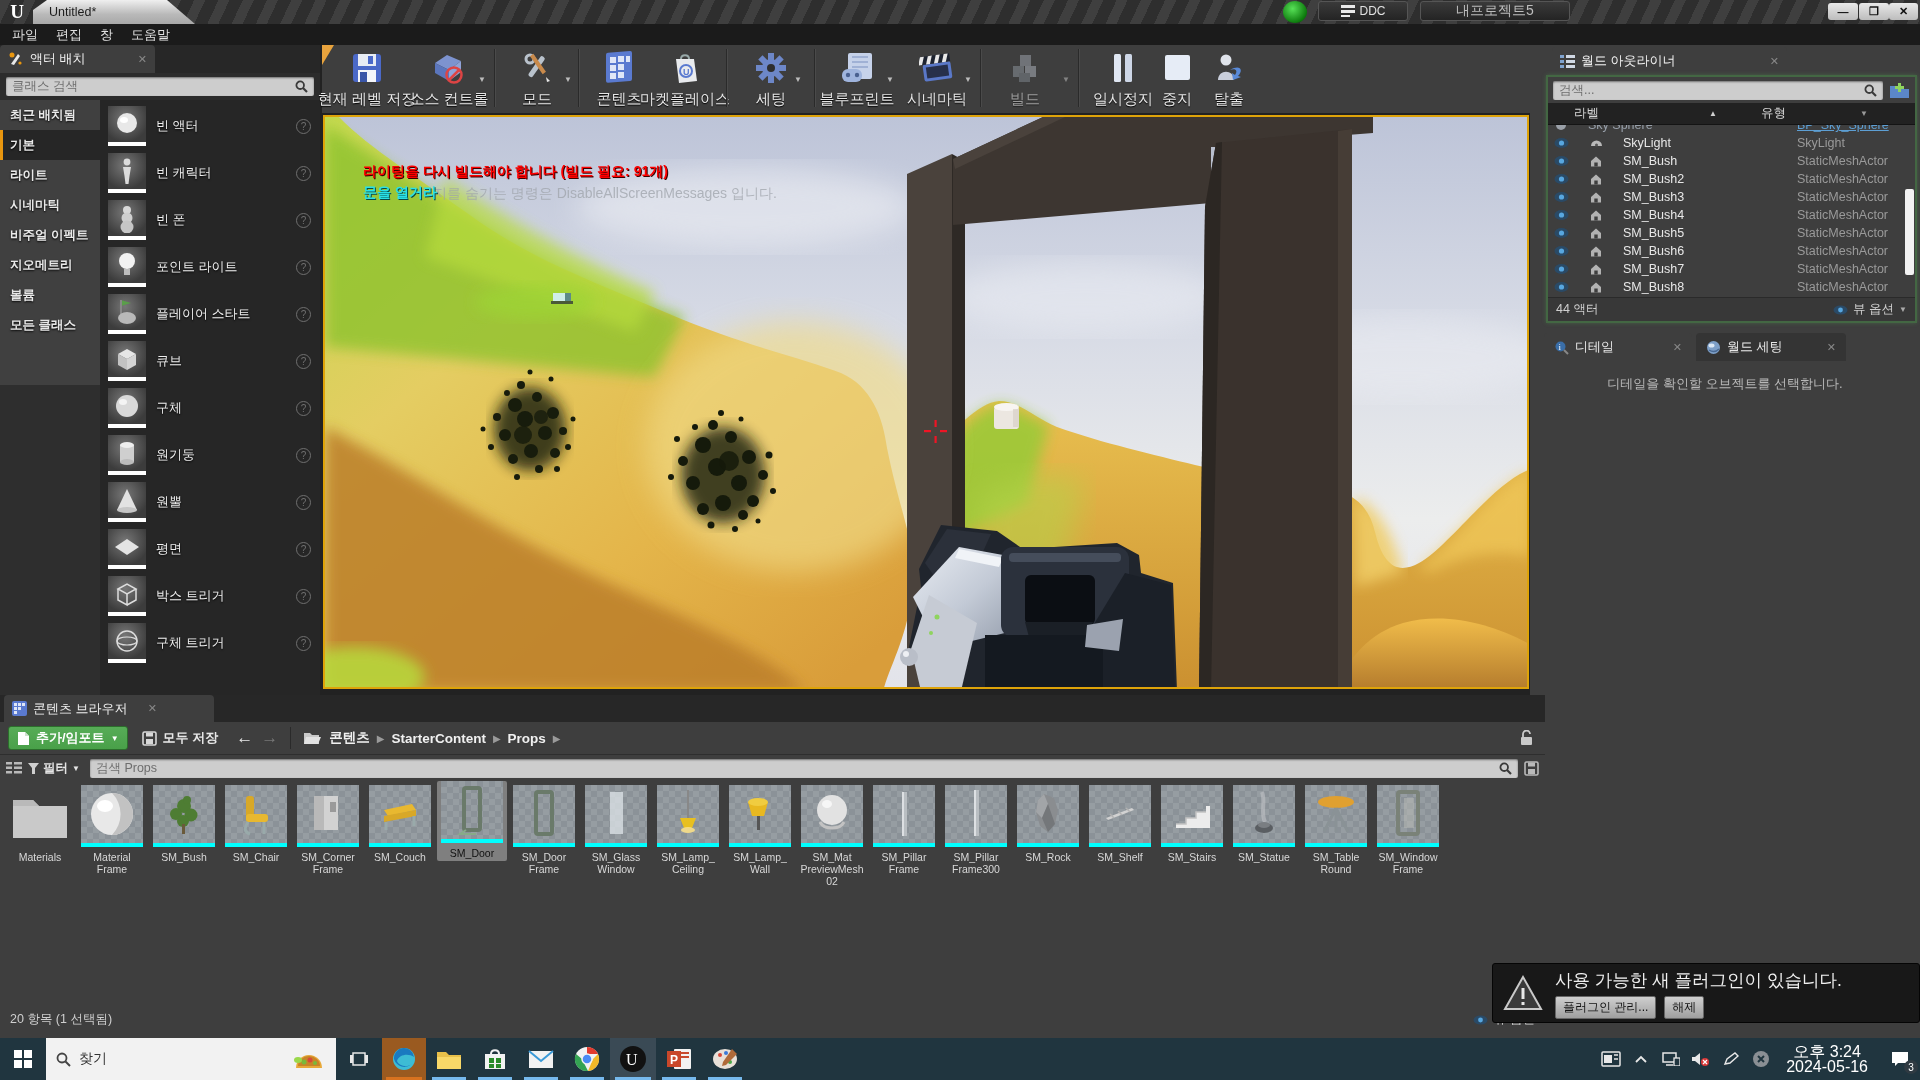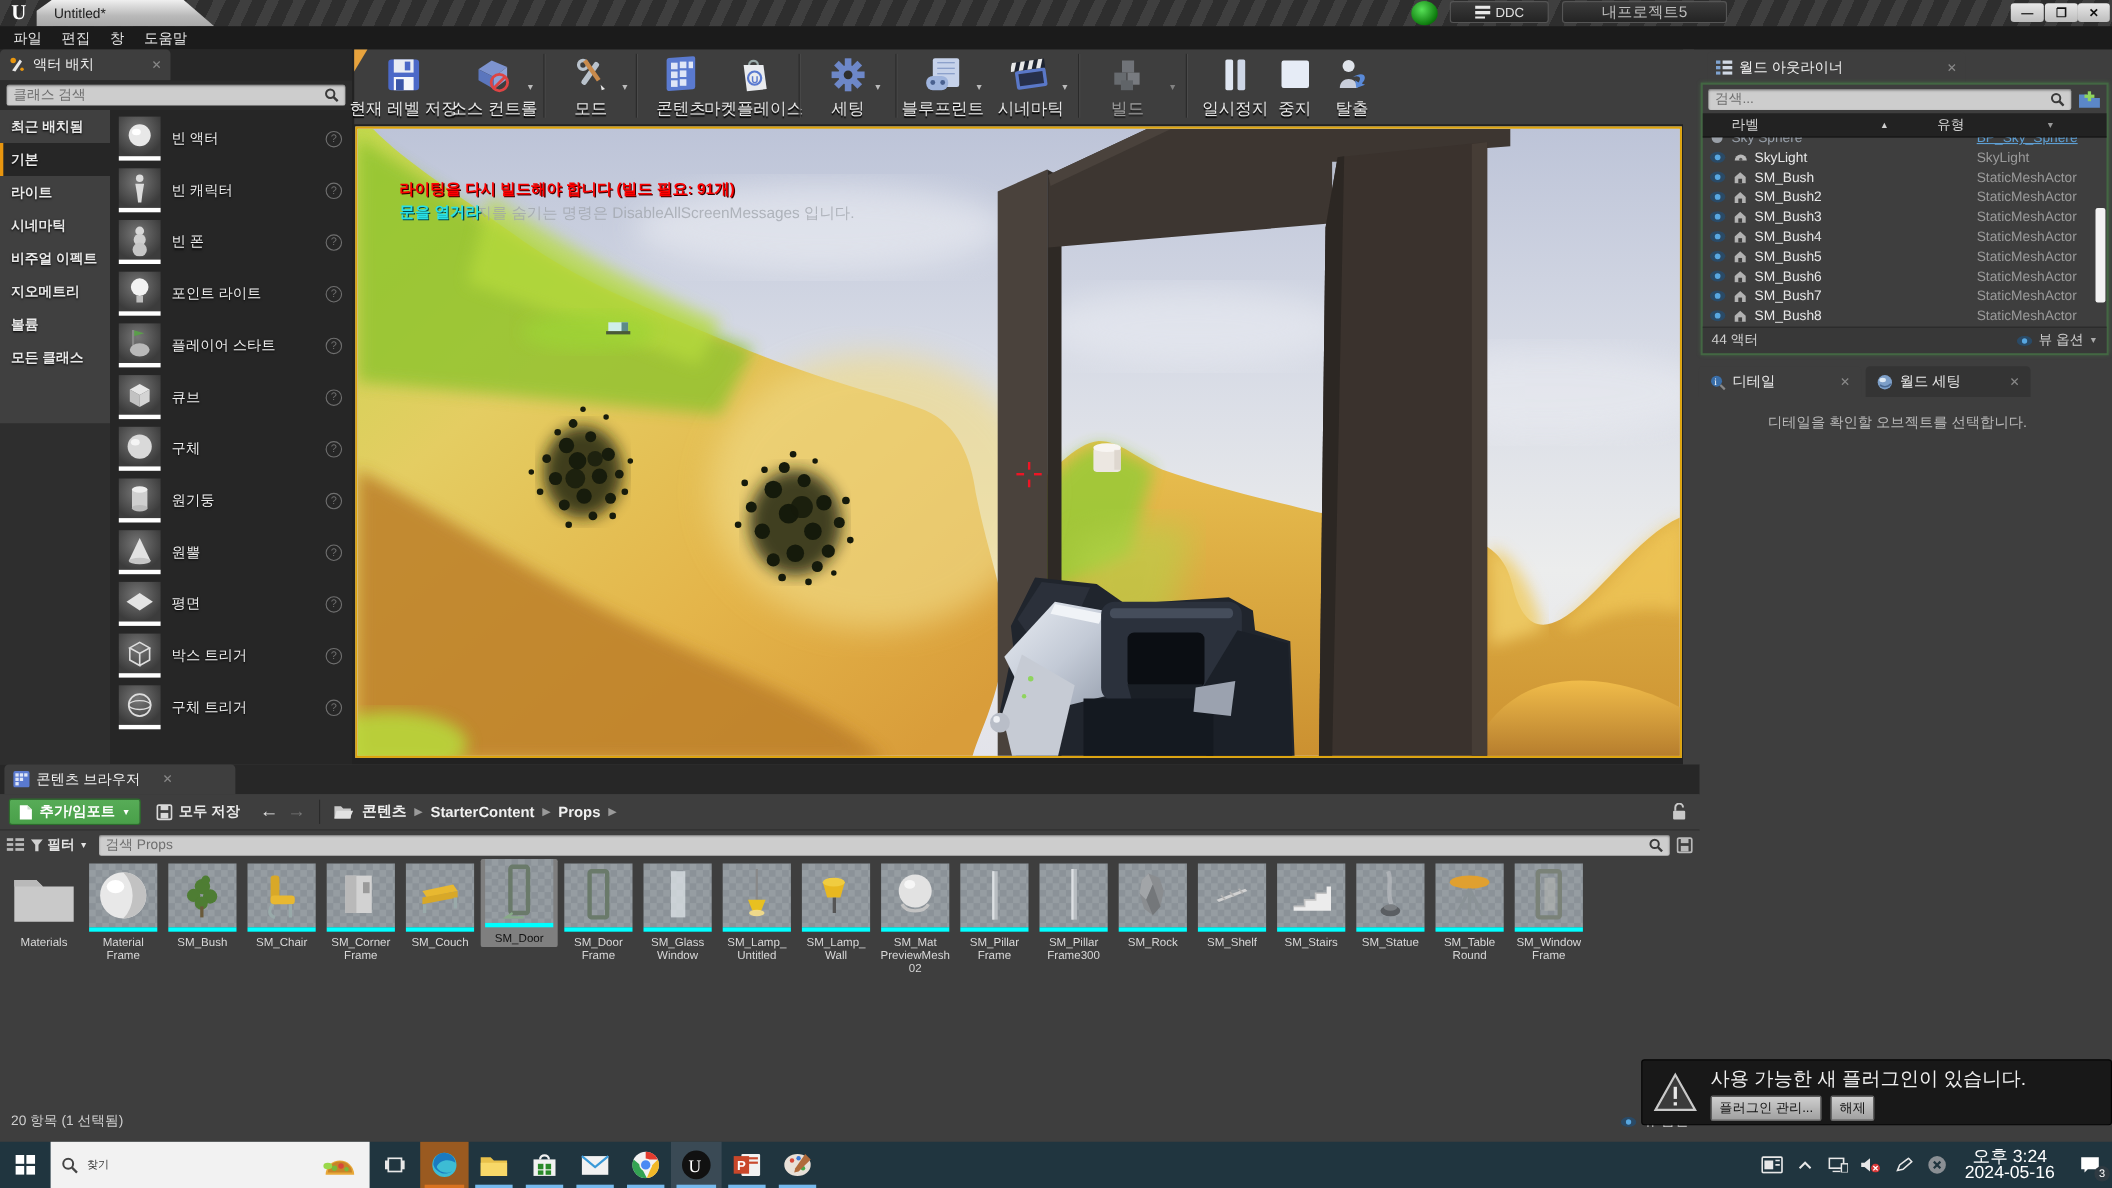--- a/index.html
+++ b/index.html
@@ -44,21 +44,21 @@
 #viewport{left:323px;top:115px;width:1206px;height:574px;border:2px solid #dea309;background:#cdd2df;overflow:hidden}
 #vpmsg1{left:38px;top:46px;color:#f00;font-size:14px;font-weight:bold;text-shadow:1px 1px 0 #3a0000}
 #vpmsg-gray{left:94px;top:68px;color:#9fa4ab;font-size:14px;opacity:.75}
 #vpmsg2{left:38px;top:67px;color:#29e0e6;font-size:14px;font-weight:bold;text-shadow:1px 1px 0 #064a4a}
 
 #rightpanel{left:1530px;top:45px;width:390px;height:995px;background:#3e3e3e}
 #outliner-box{left:16px;top:30px;width:371px;height:248px;background:#3e3e3e;border:2px solid #436743;box-shadow:0 0 4px rgba(80,150,80,.4)}
 .ol-headrow{position:absolute;left:0;top:26px;width:100%;height:22px;background:#222;border-bottom:1px solid #141414;display:flex;align-items:center}
 .ol-col{color:#d8d8d8;font-size:12.5px}
 .ol-rows{position:absolute;left:0;top:48px;width:100%;height:172px;overflow:hidden}
-.ol-row{height:18px;display:flex;align-items:center;gap:6px;padding-left:6px}
+.ol-row{height:18px;display:flex;align-items:center;gap:20px;padding-left:6px}
 .ol-label{color:#e8e8e8;font-size:12.5px;flex:1}
 .ol-type{color:#9a9a9a;font-size:12.5px;width:118px;flex:none}
 .ol-foot{position:absolute;left:0;bottom:0;width:100%;height:24px;background:#383838;border-top:1px solid #2a2a2a;display:flex;align-items:center;padding:0 8px;color:#cfcfcf;font-size:12.5px}
 .ol-scroll{position:absolute;right:1px;top:112px;width:9px;height:86px;background:#f2f2f2;border-radius:2px}
 #details-tabs{left:14px;top:288px;width:375px;height:28px}
 .dtab{position:absolute;top:0;height:28px;border-radius:4px 4px 0 0;display:flex;align-items:center;gap:6px;color:#e8e8e8;font-size:13px;padding:0 10px}
 #details-empty{left:20px;top:330px;width:350px;color:#b9b9b9;font-size:13px;text-align:center}
 
 #cbrowser{left:0;top:695px;width:1545px;height:345px;background:#3e3e3e}
 #cb-toolrow{position:absolute;left:0;top:27px;width:100%;height:33px;background:#3e3e3e;border-bottom:1px solid #2e2e2e;display:flex;align-items:center}
@@ -77,21 +77,21 @@
 #cb-status{position:absolute;left:10px;bottom:12px;color:#cfcfcf;font-size:12.5px}
 #cb-viewopt{position:absolute;right:10px;bottom:12px;color:#cfcfcf;font-size:12.5px;display:flex;gap:6px;align-items:center}
 
 #notif{left:1492px;top:963px;width:428px;height:60px;background:#181818;border:1px solid #050505;border-radius:3px;display:flex;align-items:center;padding:0 10px;gap:12px}
 #notif .msg{color:#f0f0f0;font-size:17.5px}
 .notifbtn{background:linear-gradient(#cfcfcf,#9f9f9f);border:1px solid #666;border-radius:2px;color:#111;font-size:12px;padding:2px 7px;display:inline-block}
 
 #taskbar{left:0;top:1038px;width:1920px;height:42px;background:#20353f;display:flex;align-items:center}
 .tb-ic{width:46px;height:42px;display:flex;align-items:center;justify-content:center;flex:none}
 #tb-search{width:290px;height:42px;background:#f2f2f2;display:flex;align-items:center;gap:8px;padding:0 10px;flex:none}
-#tb-search span{color:#333;font-size:10px}
+#tb-search span{color:#333;font-size:14px}
 #tray{margin-left:auto;display:flex;align-items:center;gap:4px}
 #clock{color:#fff;font-size:16px;text-align:center;line-height:15px;margin:0 8px}
 .trayico{width:26px;height:42px;display:flex;align-items:center;justify-content:center}
 .underline{position:absolute;bottom:0;height:3px;background:#76b9ed}
 svg{display:block}
 </style>
 </head>
 <body>
 
 <div id="app">
@@ -984,21 +984,21 @@
         <div class="nm">SM_Glass Window</div>
       </div>
       <div class="tile" style="left:653px">
         <div class="th">
             <svg width="52" height="52">
               <line x1="26" y1="2" x2="26" y2="30" stroke="#888" stroke-width="2"></line>
               <path d="M18 30 L34 30 L30 40 L22 40 Z" fill="#e8c020"></path>
               <ellipse cx="26" cy="42" rx="7" ry="3" fill="#f8e088" opacity=".9"></ellipse>
             </svg>
           </div>
-        <div class="nm">SM_Lamp_ Untitled</div>
+        <div class="nm">SM_Lamp_ Ceiling</div>
       </div>
       <div class="tile" style="left:725px">
         <div class="th">
             <svg width="52" height="52">
               <path d="M14 14 L34 14 L30 28 L18 28 Z" fill="#e8b820"></path>
               <ellipse cx="24" cy="14" rx="10" ry="4" fill="#f0cc40"></ellipse>
               <rect x="23" y="28" width="3" height="14" fill="#555"></rect>
             </svg>
           </div>
         <div class="nm">SM_Lamp_ Wall</div>

